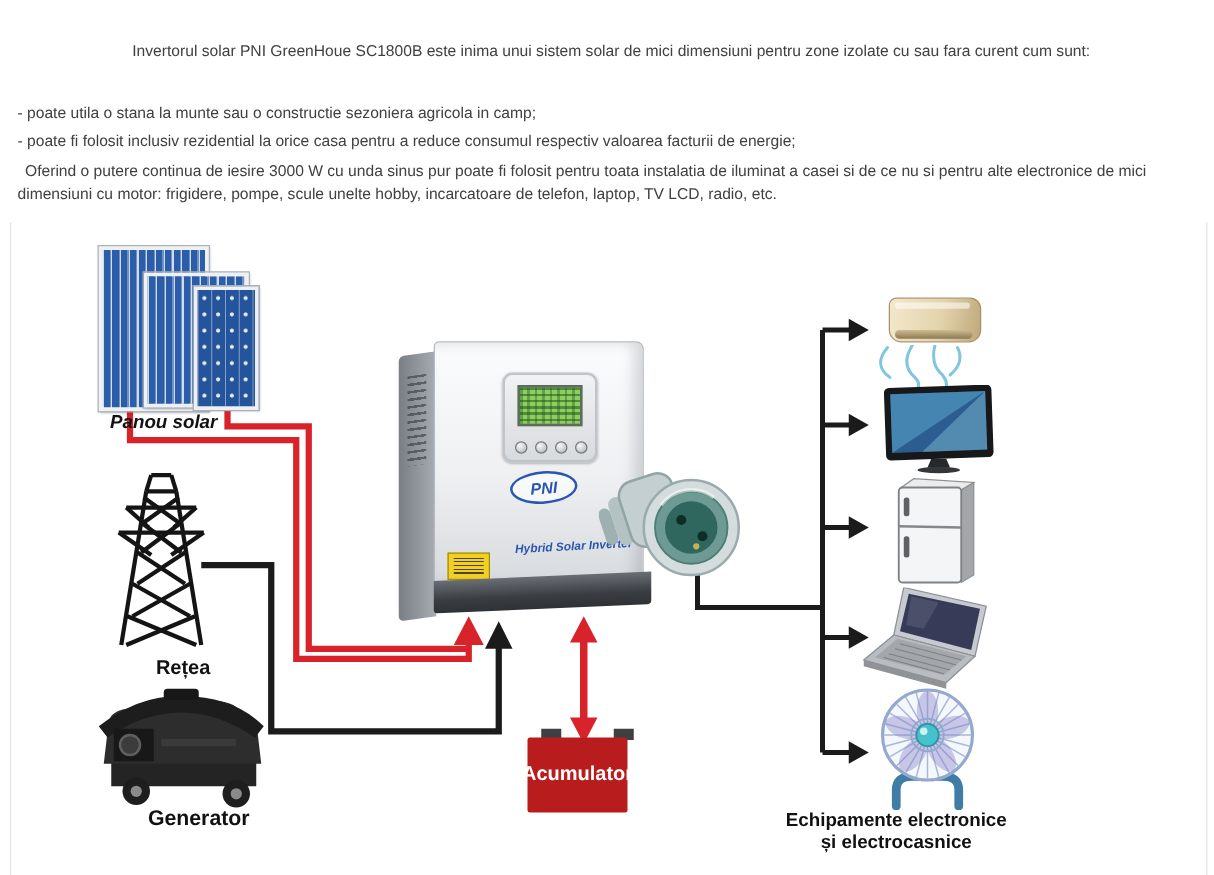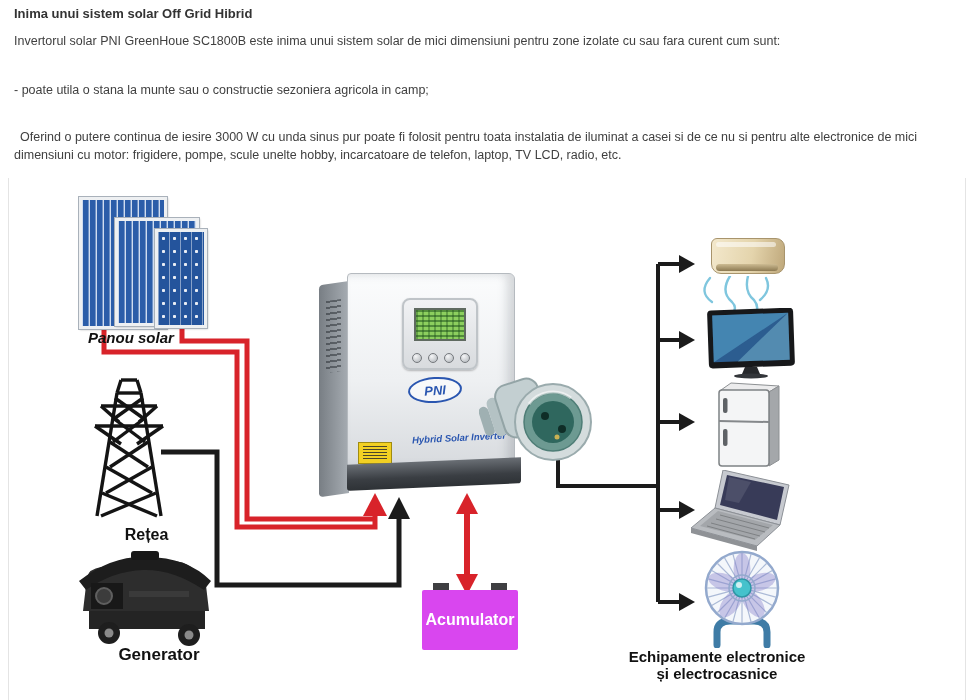--- a/index.html
+++ b/index.html
@@ -2,21 +2,21 @@
 <html><head>
 <meta charset="utf-8">
 <style>
   * { margin:0; padding:0; box-sizing:border-box; }
   html,body { background:#ffffff; font-family:"Liberation Sans", sans-serif; }
   .page { position:relative; width:971px; height:700px; overflow:hidden; background:#fff; }
 
   
   .article-title { position:absolute; left:14px; top:6px; font-size:13px; font-weight:bold; color:#333; }
   .para { position:absolute; left:14px; width:950px; font-size:12.5px; color:#404040; line-height:17.5px; }
-  .p1 { top:33px; } .p2 { top:58px; } .p3 { top:82px; } .p4 { top:105px; }
+  .p1 { top:33px;text-align:center; } .p2 { top:58px; } .p3 { top:82px; } .p4 { top:105px; }
   .p5 { top:129px; text-indent:6px; }
 
   
   .diagram { position:absolute; left:8px; top:178px; width:958px; height:522px; background:#fff;
              border-left:1px solid #e4e4e4; border-right:1px solid #e4e4e4; }
   .diagram > * { position:absolute; }
   .wires { left:0; top:0; z-index:1; }
   .dev { z-index:2; }
   .dlabel { z-index:3; font-weight:bold; color:#111; }
 
@@ -74,32 +74,32 @@
              border:1px solid #a8946c;
              background:linear-gradient(100deg,#f3e8cc 0%,#e4d4ac 55%,#bfa87b 100%); }
   .ac-vent { position:absolute; left:4px; bottom:2px; width:62px; height:7px; border-radius:4px;
              background:linear-gradient(#cdbb92,#8d7a52); }
   .ac-glow { position:absolute; left:4px; top:3px; width:60px; height:5px; border-radius:4px; background:rgba(255,255,255,.55); }
 
   
   .battery { left:413px; top:405px; width:96px; height:67px; z-index:2; }
   .battery .tab { position:absolute; top:0; width:16px; height:9px; background:#3f3f42; }
   .battery .tab.t1 { left:11px; } .battery .tab.t2 { left:69px; }
-  .battery .bat-body { position:absolute; top:7px; width:96px; height:60px; background:#d946ef; border-radius:2px;
+  .battery .bat-body { position:absolute; top:7px; width:80px; height:60px; background:#b91c1c; border-radius:2px;
              display:flex; align-items:center; justify-content:center; }
   .battery .bat-text { color:#fff; font-weight:bold; font-size:16px; }
 </style>
 </head>
 <body>
 
 <div class="page">
 
-  <div class="article-title">Inima unui sistem solar Off Grid Hibrid</div>
   <p class="para p1">Invertorul solar PNI GreenHoue SC1800B este inima unui sistem solar de mici dimensiuni pentru zone izolate cu sau fara curent cum sunt:</p>
   <p class="para p3">- poate utila o stana la munte sau o constructie sezoniera agricola in camp;</p>
+  <p class="para p4">- poate fi folosit inclusiv rezidential la orice casa pentru a reduce consumul respectiv valoarea facturii de energie;</p>
   <p class="para p5">Oferind o putere continua de iesire 3000 W cu unda sinus pur poate fi folosit pentru toata instalatia de iluminat a casei si de ce nu si pentru alte electronice de mici dimensiuni cu motor: frigidere, pompe, scule unelte hobby, incarcatoare de telefon, laptop, TV LCD, radio, etc.</p>
 
   <div class="diagram">
 
     <svg class="wires" width="958" height="522" viewBox="0 0 958 522">
 
       <polyline points="95,151 95,174 228,174 228,349 366,349 366,332" fill="none" stroke="#d8232a" stroke-width="5"></polyline>
       <polyline points="173,149 173,163 238,163 238,341 366,341" fill="none" stroke="#d8232a" stroke-width="5"></polyline>
       <polygon points="366,315 354,338 378,338" fill="#d8232a"></polygon>
 

